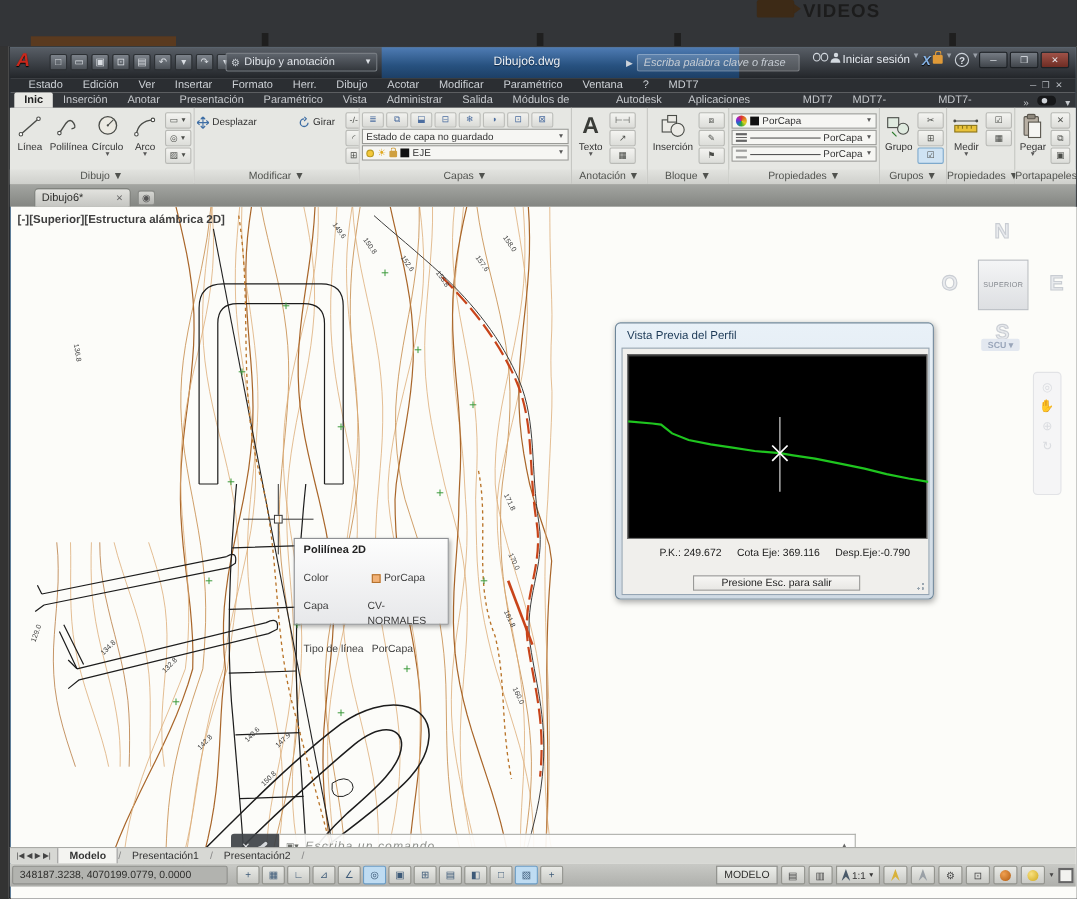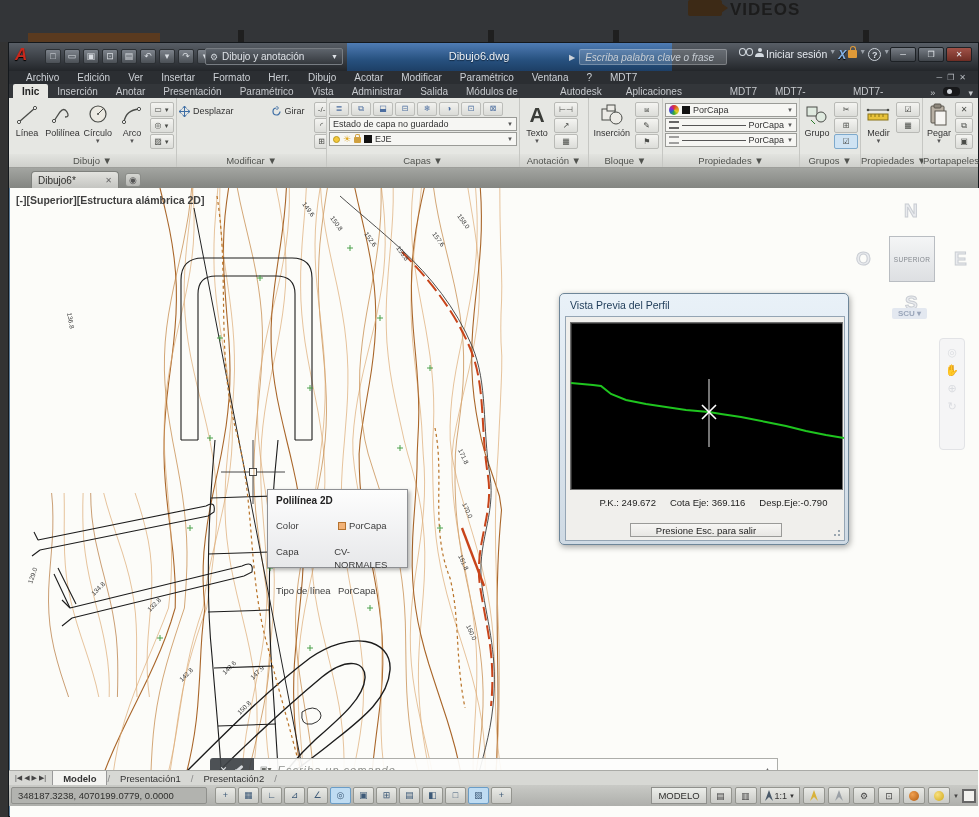--- a/index.html
+++ b/index.html
@@ -219,21 +219,21 @@
         <span class="tbsep">▼</span>
       </div>
       <div class="winbtns">
         <span class="winbtn">─</span>
         <span class="winbtn">❒</span>
         <span class="winbtn close">✕</span>
       </div>
     </div>
 
     <div class="menubar" id="menubar">
-      <span class="mi">Archivo</span>
+      <span class="mi">Estado</span>
         <span class="mi">Edición</span>
         <span class="mi">Ver</span>
         <span class="mi">Insertar</span>
         <span class="mi">Formato</span>
         <span class="mi">Herr.</span>
         <span class="mi">Dibujo</span>
         <span class="mi">Acotar</span>
         <span class="mi">Modificar</span>
         <span class="mi">Paramétrico</span>
         <span class="mi">Ventana</span>

